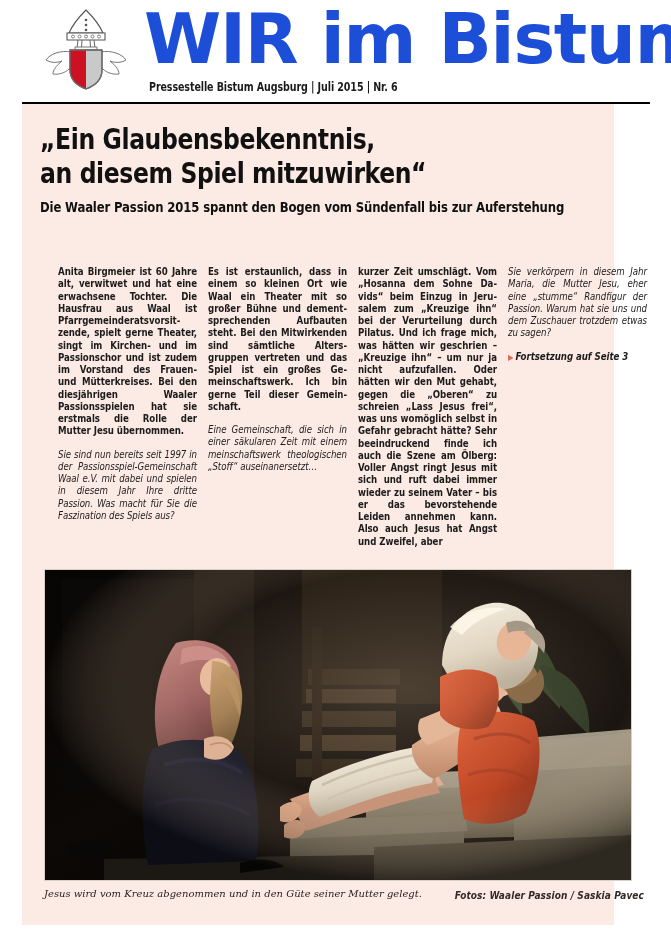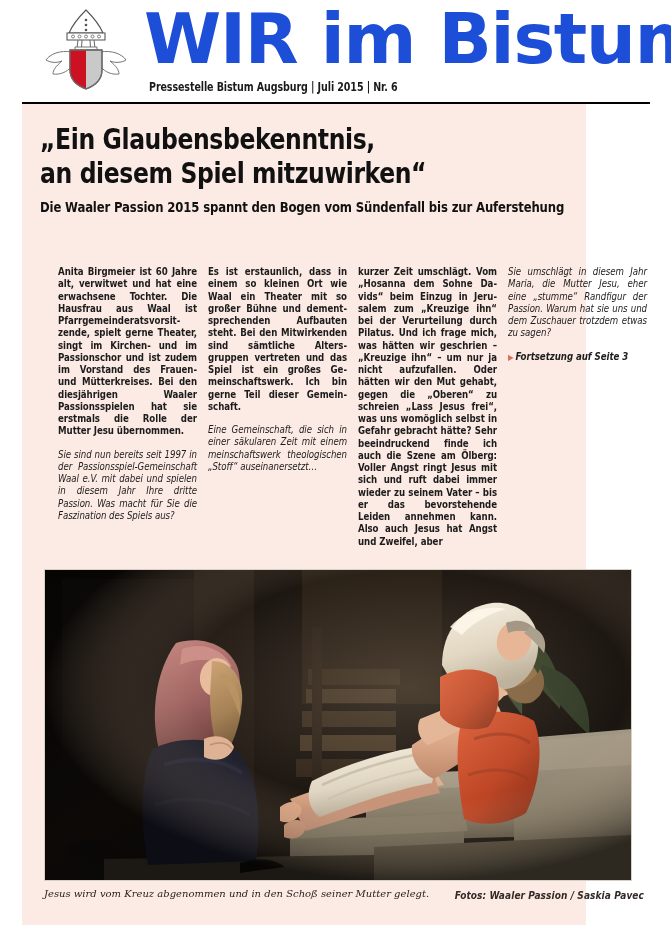--- a/index.html
+++ b/index.html
@@ -66,20 +66,21 @@
     height: 2px;
     background: #000000;
   }
   #content {
     position: absolute;
     left: 22px;
     top: 104px;
     width: 564px;
     height: 821px;
     background: #fceae4;
+    padding-left: 28px;
   }
 
   
   #headline {
     position: absolute;
     left: 18px;
     top: 18px;
     width: 596px;
     font-family: "DejaVu Sans Condensed", "Liberation Sans Narrow", "Liberation Sans", sans-serif;
     font-size: 27.5px;
@@ -264,21 +265,21 @@
     <div class="column">
       <p class="answer">Es ist erstaunlich, dass in einem so kleinen Ort wie Waal ein Theater mit so großer Bühne und dement­sprechenden Aufbauten steht. Bei den Mitwirken­den sind sämtliche Alters­gruppen vertreten und das Spiel ist ein großes Ge­meinschaftswerk. Ich bin gerne Teil dieser Gemein­schaft.</p>
       <p class="question">Eine Gemeinschaft, die sich in einer säkularen Zeit mit einem meinschaftswerk theo­logischen „Stoff“ auseinan­ersetzt…</p>
     </div>
 
     <div class="column">
       <p class="answer">kurzer Zeit umschlägt. Vom „Hosanna dem Sohne Da­vids“ beim Einzug in Jeru­salem zum „Kreuzige ihn“ bei der Verurteilung durch Pilatus. Und ich frage mich, was hätten wir geschrien – „Kreuzige ihn“ – um nur ja nicht aufzufallen. Oder hätten wir den Mut gehabt, gegen die „Oberen“ zu schreien „Lass Jesus frei“, was uns womöglich selbst in Gefahr gebracht hätte? Sehr beeindruckend finde ich auch die Szene am Öl­berg: Voller Angst ringt Je­sus mit sich und ruft dabei immer wieder zu seinem Vater – bis er das bevorste­hende Leiden annehmen kann. Also auch Jesus hat Angst und Zweifel, aber</p>
     </div>
 
     <div class="column">
-      <p class="question">Sie umschlägt in diesem Jahr Maria, die Mutter Jesu, eher eine „stumme“ Rand­figur der Passion. Warum hat sie uns und dem Zu­schauer trotzdem etwas zu sagen?</p>
+      <p class="question">Sie verkörpern in diesem Jahr Maria, die Mutter Jesu, eher eine „stumme“ Rand­figur der Passion. Warum hat sie uns und dem Zu­schauer trotzdem etwas zu sagen?</p>
       <p class="continued"><span class="arrow">▶</span><span>Fortsetzung auf Seite 3</span></p>
     </div>
 
   </div>
 
   <div id="photo-wrap">
     <div id="photo">
       <svg viewBox="0 0 588 312" xmlns="http://www.w3.org/2000/svg" preserveAspectRatio="none">
         <defs>
           <linearGradient id="bgdark" x1="0" y1="0" x2="1" y2="1">
@@ -417,17 +418,17 @@
         <path d="M24 276 C44 268 64 270 74 280 C62 290 40 292 24 286 Z" fill="#120f0c"></path>
         <path d="M196 294 C214 288 232 290 240 298 L196 304 Z" fill="#0d0b09"></path>
 
         <rect width="588" height="312" fill="url(#spot)"></rect>
         <rect width="588" height="312" fill="none" stroke="#d8cfc6" stroke-width="2"></rect>
       </svg>
     </div>
   </div>
 
   <div id="caption-row">
-    <div id="caption">Jesus wird vom Kreuz abgenommen und in den Schoß seiner Mutter gelegt.</div>
+    <div id="caption">Jesus wird vom Kreuz abgenommen und in den Güte seiner Mutter gelegt.</div>
     <div id="photo-credit">Fotos: Waaler Passion / Saskia Pavec</div>
   </div>
 
 </div>
 
 </body></html>

